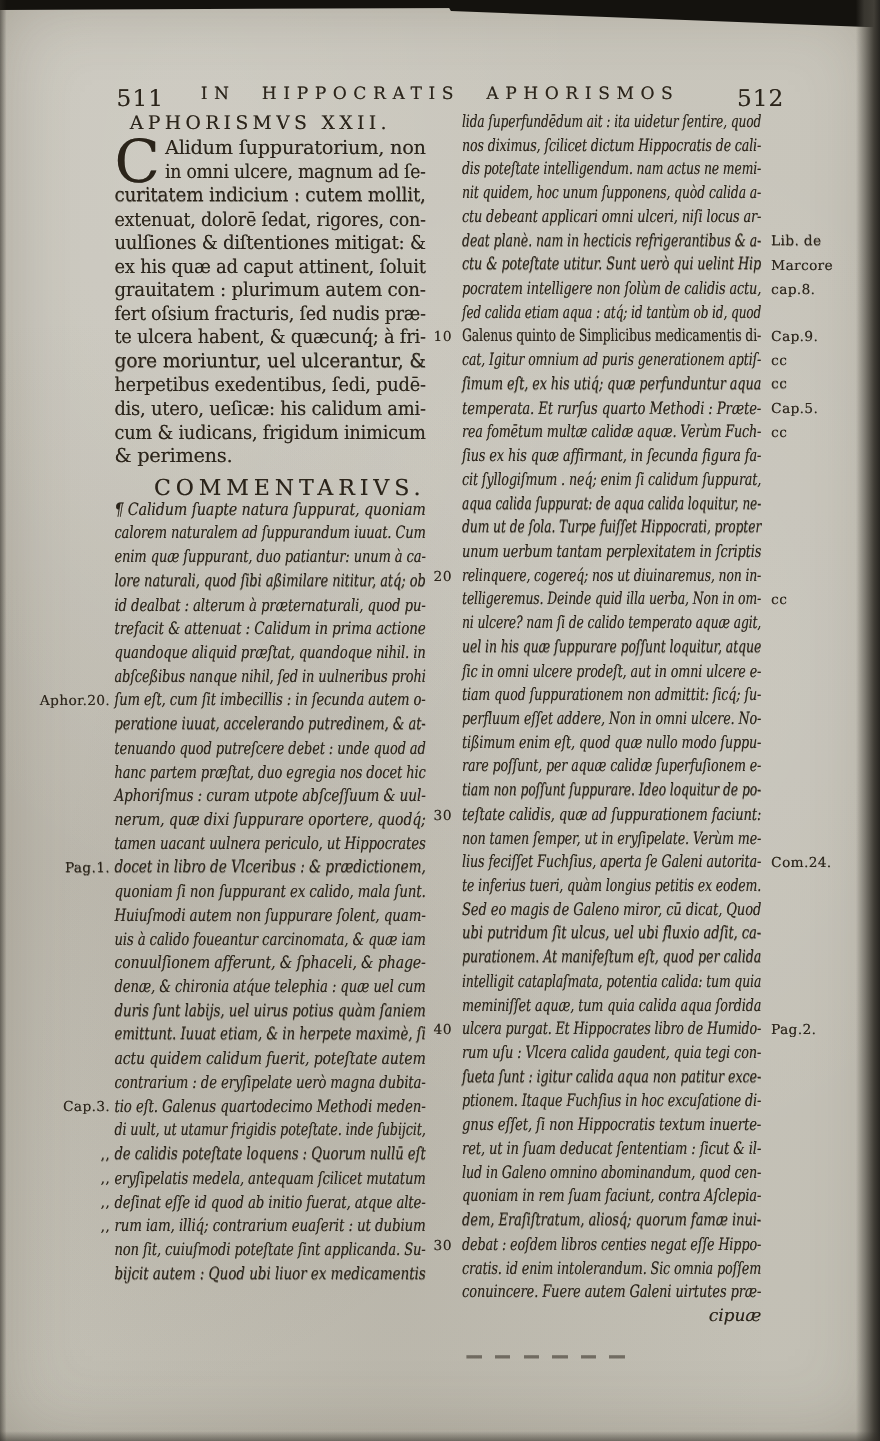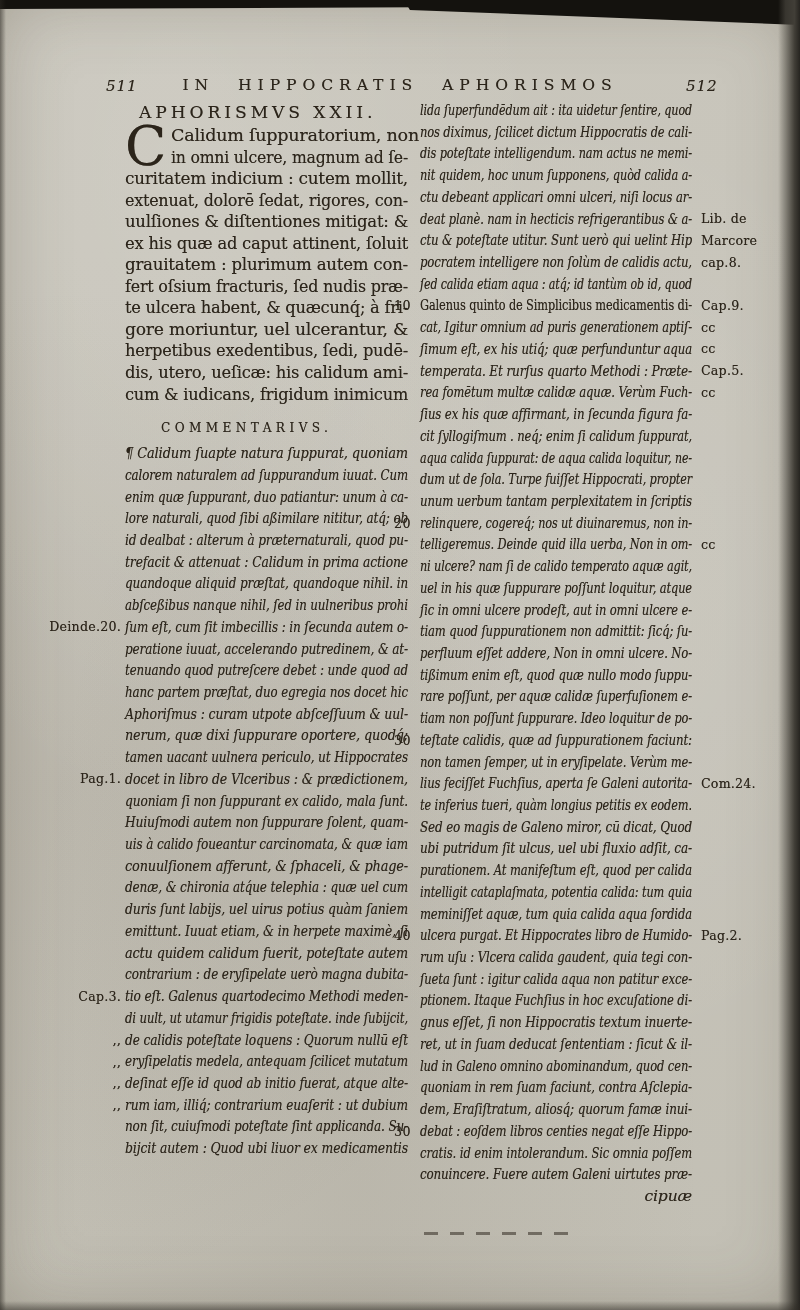--- a/index.html
+++ b/index.html
@@ -17,32 +17,32 @@
   }
   .scan-edge{position:absolute;pointer-events:none;}
   .edge-top-left{left:0;top:0;width:420px;height:9px;background:#14120e;transform:rotate(-0.25deg);transform-origin:0 0;}
   .edge-top-right{left:404px;top:0;width:396px;height:25px;background:#14120e;clip-path:polygon(0 0,100% 0,100% 100%,1.5% 40%);}
   .edge-right{right:0;top:0;width:22px;height:100%;background:linear-gradient(90deg,rgba(30,28,23,0) 0%,rgba(86,83,75,0.55) 35%,#413e37 75%,#262420 100%);}
   .edge-left{left:0;top:0;width:6px;height:100%;background:linear-gradient(90deg,rgba(44,41,35,0.55),rgba(44,41,35,0));}
   .edge-bottom{left:0;bottom:0;width:100%;height:9px;background:linear-gradient(0deg,rgba(44,41,35,0.5),rgba(44,41,35,0));}
 
   .ink{color:var(--ink,#2b241a);text-shadow:0.2px 0.2px 0.35px rgba(40,33,22,0.5);}
 
-  .pagenum{position:absolute;top:77px;font-size:15px;letter-spacing:1px;font-style:italic;}
+  .pagenum{position:absolute;top:77px;font-size:21px;letter-spacing:1px;}
   .pagenum.l{left:106px;}
-  .pagenum.r{left:686px;}
+  .pagenum.r{left:670px;}
   .running-title{position:absolute;left:150px;top:76px;width:500px;text-align:center;
     font-size:15.5px;letter-spacing:6px;word-spacing:13px;white-space:nowrap;}
 
   .col{position:absolute;}
-  .col-left{left:125px;top:102px;width:283px;}
+  .col-left{left:104px;top:102px;width:283px;}
   .col-right{left:420px;top:100px;width:272px;}
 
   .aph-heading{height:23px;font-size:17px;letter-spacing:4px;padding-left:14px;white-space:nowrap;}
-  .comm-heading{height:22px;font-size:12px;letter-spacing:4.5px;padding-left:36px;margin-top:16px;white-space:nowrap;}
+  .comm-heading{height:22px;font-size:20px;letter-spacing:4.5px;padding-left:36px;margin-top:4px;white-space:nowrap;}
 
   .aph-block{position:relative;}
   .drop-cap{position:absolute;left:0;top:1px;font-size:54px;line-height:42px;font-family:"DejaVu Serif",serif;}
 
   .tl{position:relative;height:21.72px;white-space:nowrap;}
   .aph-block .tl{height:21.55px;}
   .tl .fit{display:inline-block;transform-origin:0 60%;
     font-style:italic;font-size:15.5px;line-height:21.72px;letter-spacing:-0.1px;}
   .aph-block .tl .fit{font-style:normal;font-size:17.5px;line-height:21.55px;letter-spacing:-0.2px;}
   .tl.roman .fit{font-style:normal;}
@@ -70,46 +70,47 @@
 
   <div class="pagenum l ink">511</div>
   <div class="running-title ink">IN HIPPOCRATIS APHORISMOS</div>
   <div class="pagenum r ink">512</div>
 
   <div class="col col-left ink">
     <div class="aph-heading">APHORISMVS XXII.</div>
     <div class="aph-block">
       <span class="drop-cap">C</span>
       <div id="aph-lines">
-          <div class="tl indent"><span class="fit" style="transform: scaleX(0.998749);">Calidum ſuppuratorium, non</span></div>
+          <div class="tl indent"><span class="fit" style="transform: scaleX(0.998749);">Alidum ſuppuratorium, non</span></div>
           <div class="tl indent"><span class="fit" style="transform: scaleX(0.891187);">in omni ulcere, magnum ad ſe-</span></div>
           <div class="tl"><span class="fit" style="transform: scaleX(0.954972);">curitatem indicium : cutem mollit,</span></div>
           <div class="tl"><span class="fit" style="transform: scaleX(0.906507);">extenuat, dolorē ſedat, rigores, con-</span></div>
           <div class="tl"><span class="fit" style="transform: scaleX(0.934427);">uulſiones &amp; diſtentiones mitigat: &amp;</span></div>
           <div class="tl"><span class="fit" style="transform: scaleX(0.928916);">ex his quæ ad caput attinent, ſoluit</span></div>
           <div class="tl"><span class="fit" style="transform: scaleX(0.944071);">grauitatem : plurimum autem con-</span></div>
           <div class="tl"><span class="fit" style="transform: scaleX(0.906234);">fert oſsium fracturis, ſed nudis præ-</span></div>
           <div class="tl"><span class="fit" style="transform: scaleX(0.920466);">te ulcera habent, &amp; quæcunq́; à fri-</span></div>
           <div class="tl"><span class="fit" style="transform: scaleX(0.974969);">gore moriuntur, uel ulcerantur, &amp;</span></div>
           <div class="tl"><span class="fit" style="transform: scaleX(0.920232);">herpetibus exedentibus, ſedi, pudē-</span></div>
           <div class="tl"><span class="fit" style="transform: scaleX(0.925404);">dis, utero, ueſicæ: his calidum ami-</span></div>
           <div class="tl"><span class="fit" style="transform: scaleX(0.921074);">cum &amp; iudicans, frigidum inimicum</span></div>
+          <div class="tl"><span class="fit">&amp; perimens.</span></div>
         </div>
     </div>
     <div class="comm-heading">COMMENTARIVS.</div>
     <div id="comm-lines">
         <div class="tl"><span class="fit" style="transform: scaleX(0.832697);">¶ Calidum ſuapte natura ſuppurat, quoniam</span></div>
         <div class="tl"><span class="fit" style="transform: scaleX(0.759636);">calorem naturalem ad ſuppurandum iuuat. Cum</span></div>
         <div class="tl"><span class="fit" style="transform: scaleX(0.762161);">enim quæ ſuppurant, duo patiantur: unum à ca-</span></div>
         <div class="tl"><span class="fit" style="transform: scaleX(0.765382);">lore naturali, quod ſibi aßimilare nititur, atq́; ob</span></div>
         <div class="tl"><span class="fit" style="transform: scaleX(0.774381);">id dealbat : alterum à præternaturali, quod pu-</span></div>
         <div class="tl"><span class="fit" style="transform: scaleX(0.792128);">trefacit &amp; attenuat : Calidum in prima actione</span></div>
         <div class="tl"><span class="fit" style="transform: scaleX(0.769283);">quandoque aliquid præſtat, quandoque nihil. in</span></div>
         <div class="tl"><span class="fit" style="transform: scaleX(0.755832);">abſceßibus nanque nihil, ſed in uulneribus prohi</span></div>
-        <div class="tl"><span class="fit" style="transform: scaleX(0.768597);">ſum eſt, cum ſit imbecillis : in ſecunda autem o-</span><span class="mnote mleft">Deinde.20.</span></div>
+        <div class="tl"><span class="fit" style="transform: scaleX(0.768597);">ſum eſt, cum ſit imbecillis : in ſecunda autem o-</span><span class="mnote mleft">Aphor.20.</span></div>
         <div class="tl"><span class="fit" style="transform: scaleX(0.770166);">peratione iuuat, accelerando putredinem, &amp; at-</span></div>
         <div class="tl"><span class="fit" style="transform: scaleX(0.758904);">tenuando quod putreſcere debet : unde quod ad</span></div>
         <div class="tl"><span class="fit" style="transform: scaleX(0.760785);">hanc partem præſtat, duo egregia nos docet hic</span></div>
         <div class="tl"><span class="fit" style="transform: scaleX(0.796307);">Aphoriſmus : curam utpote abſceſſuum &amp; uul-</span></div>
         <div class="tl"><span class="fit" style="transform: scaleX(0.818732);">nerum, quæ dixi ſuppurare oportere, quodq́;</span></div>
         <div class="tl"><span class="fit" style="transform: scaleX(0.774414);">tamen uacant uulnera periculo, ut Hippocrates</span></div>
         <div class="tl"><span class="fit" style="transform: scaleX(0.804084);">docet in libro de Vlceribus : &amp; prædictionem,</span><span class="mnote mleft">Pag.1.</span></div>
         <div class="tl"><span class="fit" style="transform: scaleX(0.783188);">quoniam ſi non ſuppurant ex calido, mala ſunt.</span></div>
         <div class="tl"><span class="fit" style="transform: scaleX(0.785566);">Huiuſmodi autem non ſuppurare ſolent, quam-</span></div>
         <div class="tl"><span class="fit" style="transform: scaleX(0.773059);">uis à calido foueantur carcinomata, &amp; quæ iam</span></div>

